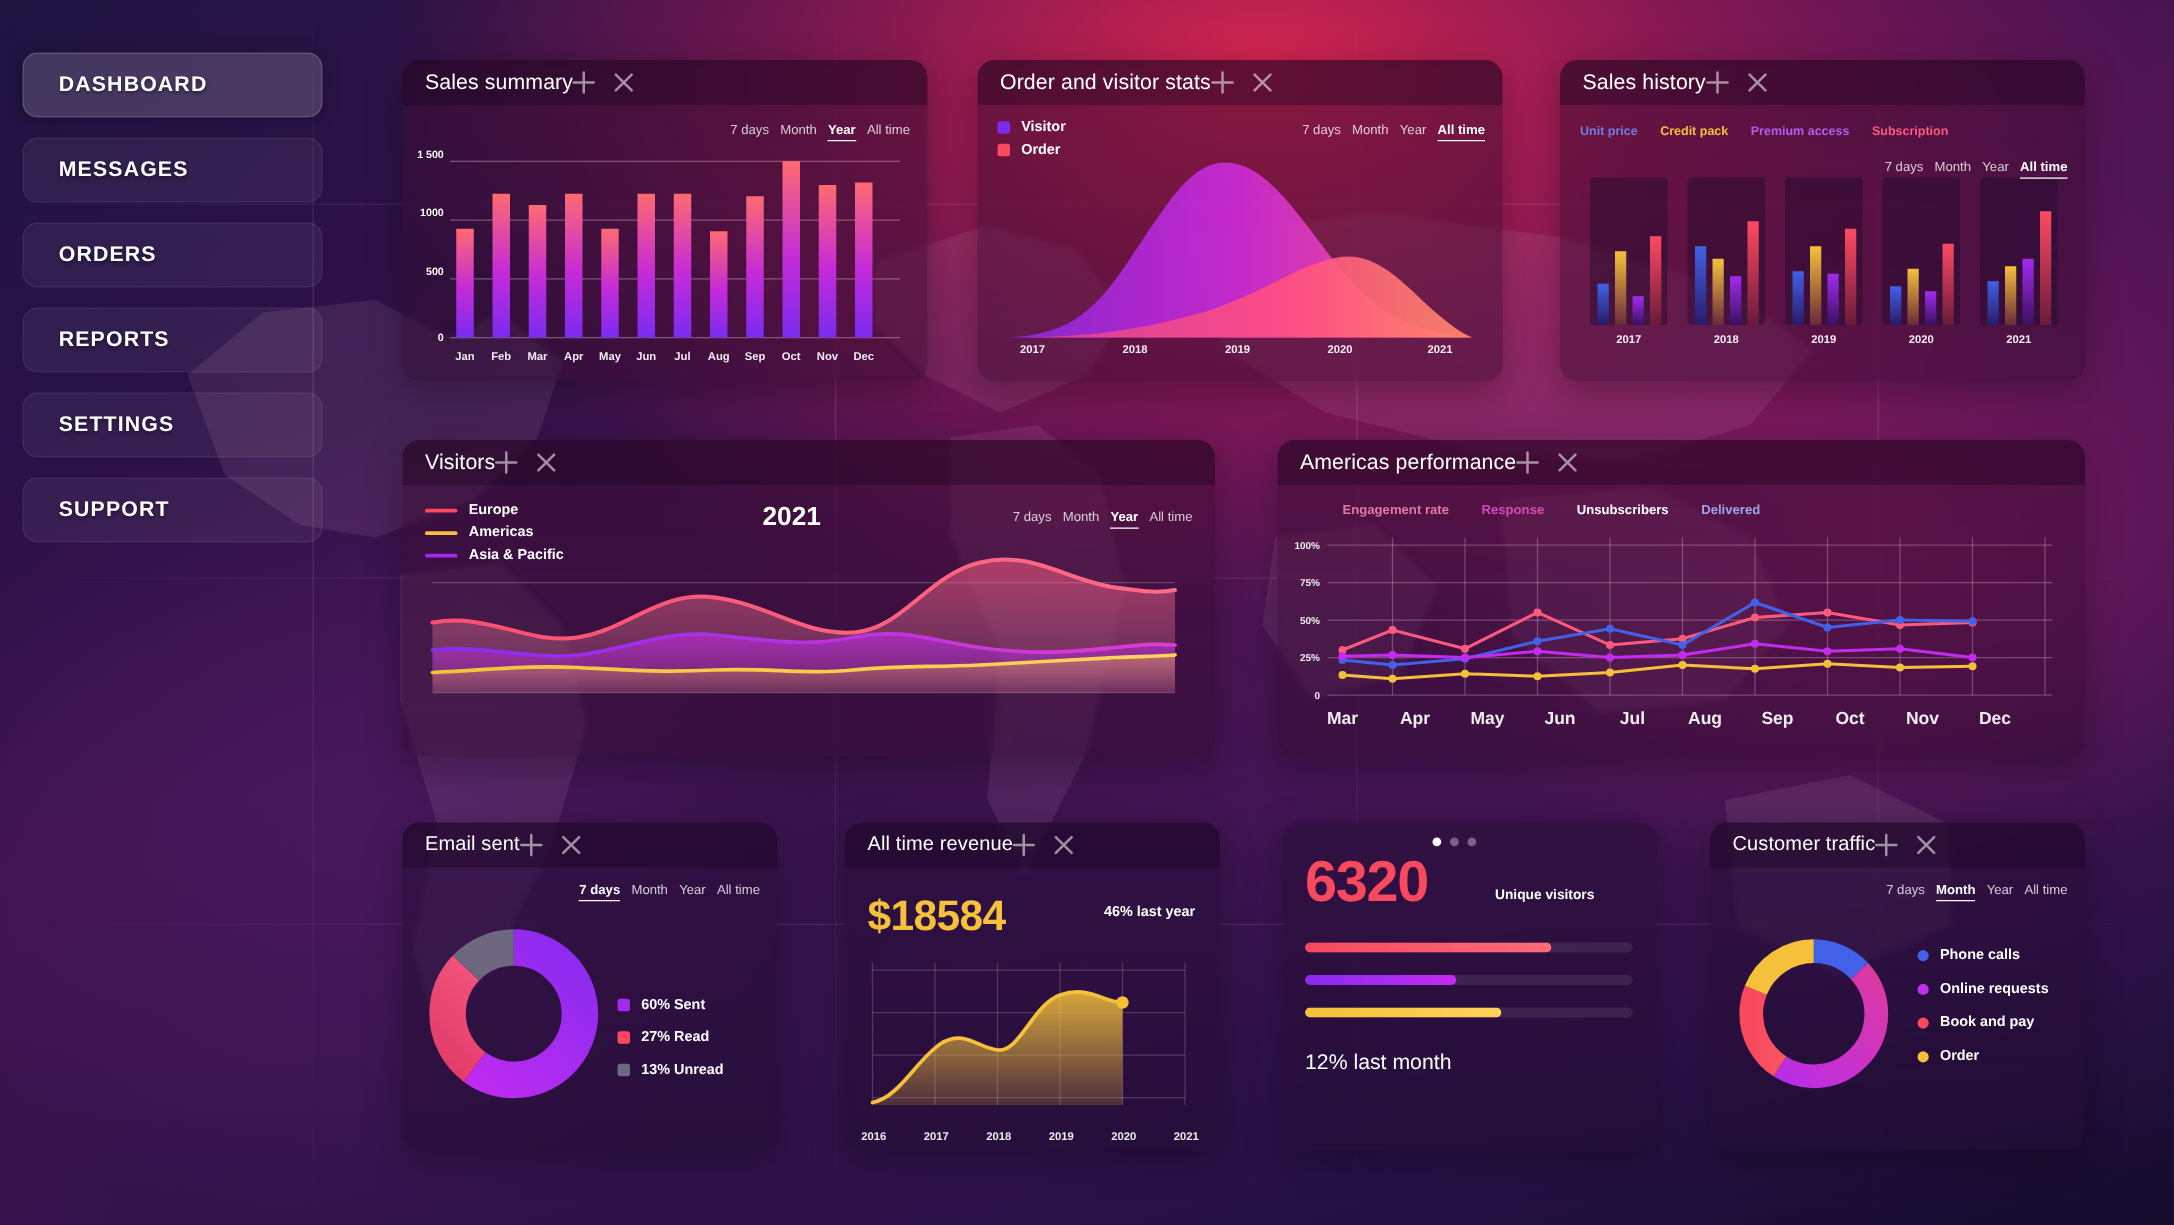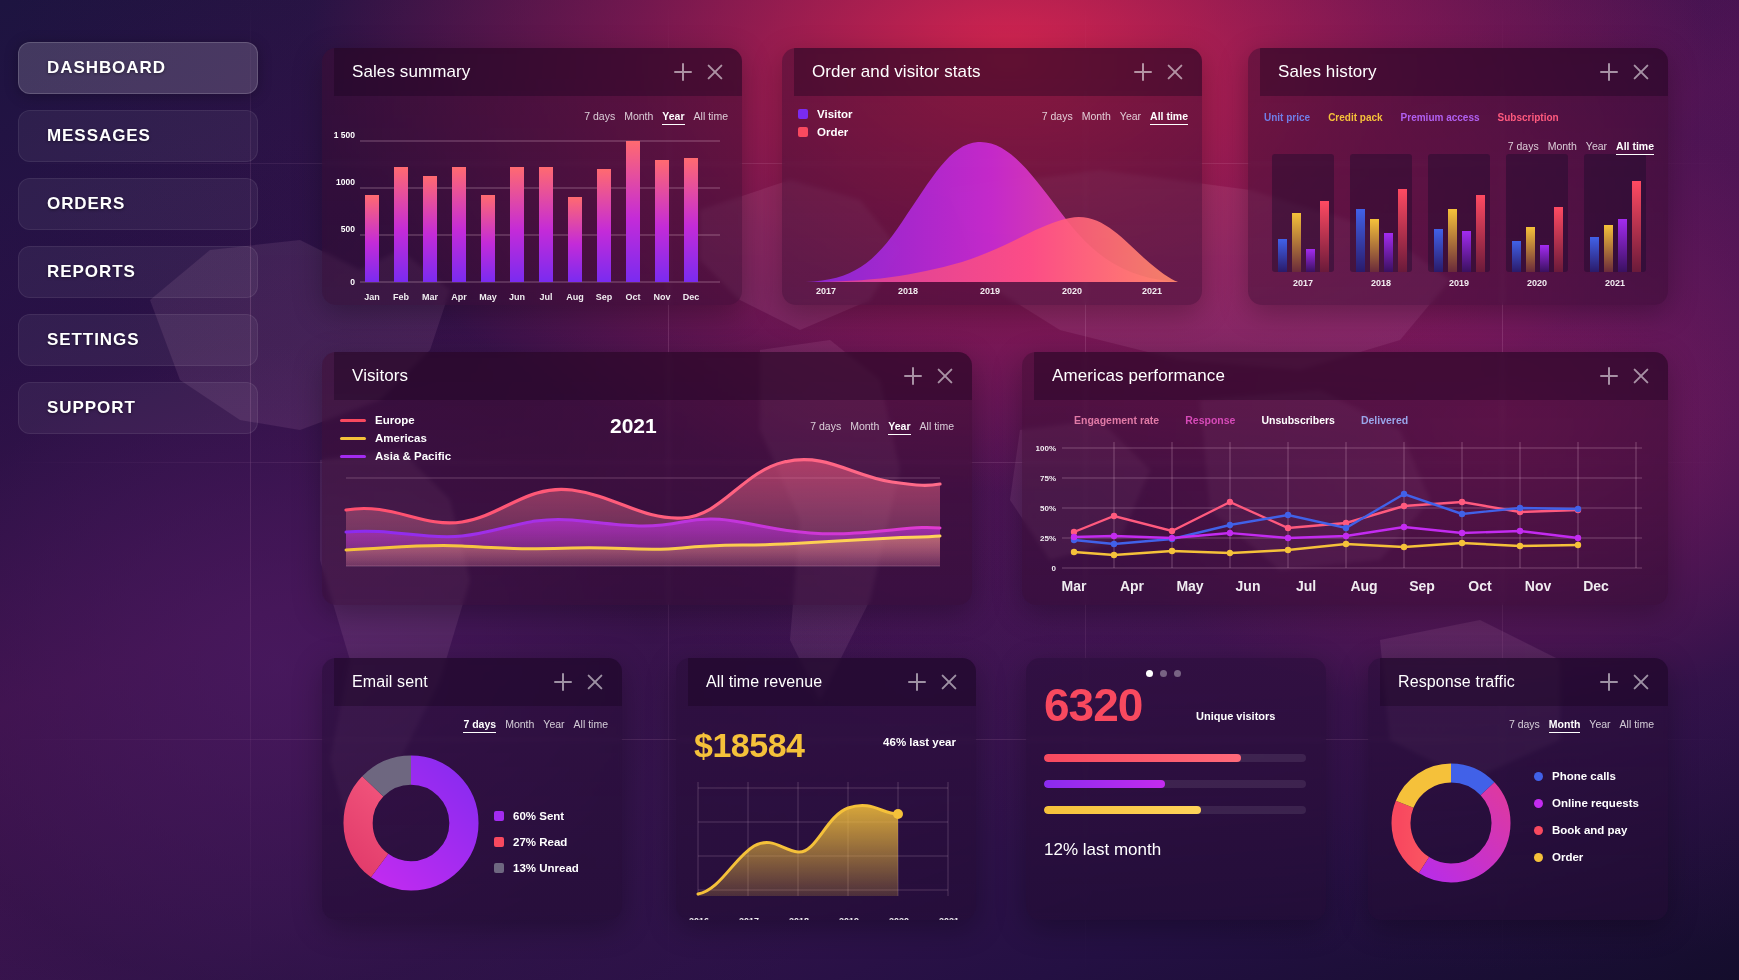--- a/index.html
+++ b/index.html
@@ -47,22 +47,22 @@
   .card {
     position: absolute; border-radius: 14px; overflow: hidden;
     background: linear-gradient(180deg, rgba(60,12,48,0.50) 0%, rgba(45,10,42,0.42) 100%);
     backdrop-filter: blur(2px);
     box-shadow: 0 8px 30px rgba(0,0,0,.28);
   }
   .card.dark {
     background: linear-gradient(180deg, rgba(42,14,58,0.62) 0%, rgba(34,12,50,0.55) 100%);
   }
   .card-head {
-    height: 48px; display: flex; align-items: center; justify-content: space-between;
-    padding: 0 18px; background: rgba(20,4,26,0.34); margin-left: 12px;
+    height: 36px; display: flex; align-items: center; 
+    padding: 0 18px; background: rgba(20,4,26,0.34);
   }
   .card-title { color: #fff; font-size: 17px; font-weight: 500; letter-spacing: .1px; }
   .card-title.sm { font-size: 16px; }
   .head-icons { display: flex; gap: 14px; align-items: center; }
   .ic { width: 18px; height: 18px; opacity: .55; cursor: pointer; position: relative; }
   .ic::before, .ic::after { content:""; position: absolute; background: #fff; border-radius: 1px; }
   .ic-plus::before { left: 0; top: 8px; width: 18px; height: 2px; }
   .ic-plus::after  { top: 0; left: 8px; width: 2px; height: 18px; }
   .ic-close::before { left: -1px; top: 8px; width: 20px; height: 2px; transform: rotate(45deg); }
   .ic-close::after  { left: -1px; top: 8px; width: 20px; height: 2px; transform: rotate(-45deg); }
@@ -644,21 +644,21 @@
           <div class="bar-fill" style="width:60%; background:linear-gradient(90deg,#f5c13a,#ffd35a)"></div>
         </div>
       </div>
 
       <div style="position:absolute; left:18px; top:182px; color:#fff; font-size:17px; font-weight:500;">12% last month</div>
     </div>
   </div>
 
   <div class="card dark" style="left:1368px; top:658px; width:300px; height:262px;">
     <div class="card-head">
-      <div class="card-title sm">Response traffic</div>
+      <div class="card-title sm">Customer traffic</div>
       <div class="head-icons">
         <div class="ic ic-plus"></div>
         <div class="ic ic-close"></div>
       </div>
     </div>
     <div class="card-body">
       <div class="ranges" style="right:14px; top:12px;">
         <span>7 days</span>
         <span class="active">Month</span>
         <span>Year</span>

